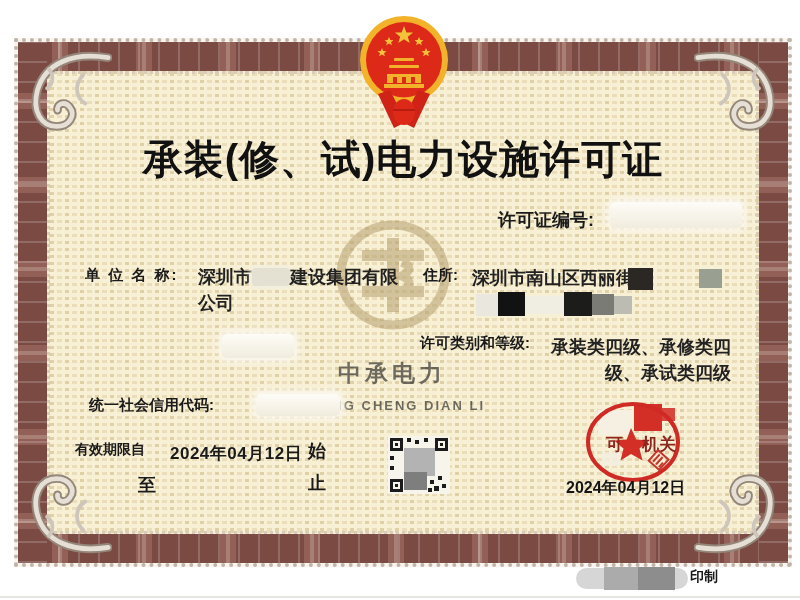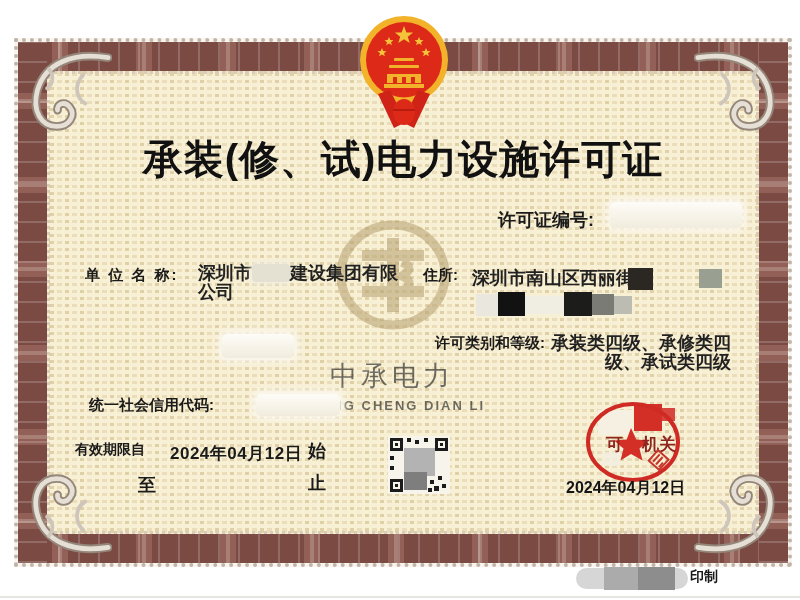--- a/index.html
+++ b/index.html
@@ -27,28 +27,28 @@
       repeating-linear-gradient(90deg, rgba(185,155,90,.38) 0 4px, rgba(0,0,0,0) 4px 7px, rgba(185,155,90,.22) 7px 12px, rgba(0,0,0,0) 12px 15px);}
   .corner{position:absolute;width:86px;height:86px;z-index:3;}
   .corner-tl{left:8px;top:8px;}
   .corner-tr{right:8px;top:8px;transform:scaleX(-1);}
   .corner-bl{left:8px;bottom:8px;transform:scaleY(-1);}
   .corner-br{right:8px;bottom:8px;transform:rotate(180deg);}
   .content{position:absolute;inset:0;z-index:4;}
   
   .wm{position:absolute;color:#b5a06e;opacity:.62;text-align:center;}
   .wm-circle{left:322px;top:182px;width:114px;height:110px;opacity:.55;}
-  .wm-name{left:258px;top:320px;width:240px;font-size:27px;font-weight:normal;letter-spacing:4px;}
+  .wm-name{left:258px;top:320px;width:240px;font-size:23px;font-weight:bold;letter-spacing:4px;}
   .wm-pinyin{left:258px;top:360px;width:240px;font-size:13px;font-weight:bold;letter-spacing:2px;}
   
   .t{position:absolute;color:#1a1a1a;white-space:nowrap;}
   .title{left:0;right:0;top:94px;text-align:center;font-size:40px;font-weight:bold;letter-spacing:1px;color:#111;}
   .lbl{font-size:15px;font-weight:bold;}
   .val{font-size:18px;font-weight:600;color:#222;}
-  .wrapval{white-space:normal;line-height:19px;}
+  .wrapval{white-space:normal;line-height:26px;}
   .licno{left:484px;top:170px;font-size:18px;font-weight:bold;}
   .blur{position:absolute;border-radius:5px;background:linear-gradient(#fdfcf7,#f1ecdd);box-shadow:0 0 7px 4px rgba(250,247,238,.95);}
   .redact{position:absolute;}
   .inline-redact{display:inline-block;width:38px;height:18px;border-radius:4px;background:#e4e1d2;box-shadow:0 0 4px 2px rgba(240,238,228,.9);vertical-align:-3px;}
   .datetxt{font-size:17px;font-weight:600;letter-spacing:.5px;}
   .seal-date{left:552px;top:440px;font-size:16px;font-weight:bold;color:#151515;}
   .footer-blob{position:absolute;left:576px;top:568px;width:112px;height:21px;border-radius:11px;background:#d6d6d6;}
   .footer-blob .b1{position:absolute;left:28px;top:-1px;width:34px;height:23px;background:#ababab;}
   .footer-blob .b2{position:absolute;left:62px;top:-1px;width:37px;height:23px;background:#8d8d8d;}
   .print-label{position:absolute;left:690px;top:568px;font-size:14px;font-weight:600;color:#1a1a1a;}
@@ -130,21 +130,21 @@
       <div class="redact" style="left:685px;top:231px;width:23px;height:19px;background:#99a091;"></div>
       <div class="redact" style="left:462px;top:256px;width:22px;height:22px;background:#eae7de;"></div>
       <div class="redact" style="left:484px;top:254px;width:27px;height:24px;background:#121212;"></div>
       <div class="redact" style="left:511px;top:258px;width:39px;height:18px;background:#f0ede3;"></div>
       <div class="redact" style="left:550px;top:254px;width:28px;height:24px;background:#1c1c1a;"></div>
       <div class="redact" style="left:578px;top:256px;width:22px;height:21px;background:#7b7b76;"></div>
       <div class="redact" style="left:600px;top:258px;width:18px;height:18px;background:#bcbcb2;"></div>
 
       <div class="blur" style="left:208px;top:296px;width:72px;height:24px;"></div>
 
-      <div class="t lbl" style="left:421px;top:296px;">许可类别和等级:</div>
+      <div class="t lbl" style="left:406px;top:296px;">许可类别和等级:</div>
       <div class="t val wrapval" style="left:511px;top:296px;width:206px;font-weight:bold;text-align:right;">承装类四级、承修类四级、承试类四级</div>
 
       <div class="t lbl" style="left:64px;top:358px;margin-left:11px;">统一社会信用代码:</div>
       <div class="blur" style="left:242px;top:356px;width:84px;height:22px;"></div>
 
       <div class="t lbl" style="left:61px;top:403px;font-size:14px;">有效期限自</div>
       <div class="t datetxt" style="left:156px;top:404px;">2024年04月12日</div>
       <div class="t lbl" style="left:294px;top:401px;font-size:18px;">始</div>
       <div class="t lbl" style="left:124px;top:435px;font-size:18px;">至</div>
       <div class="t lbl" style="left:294px;top:433px;font-size:18px;">止</div>

